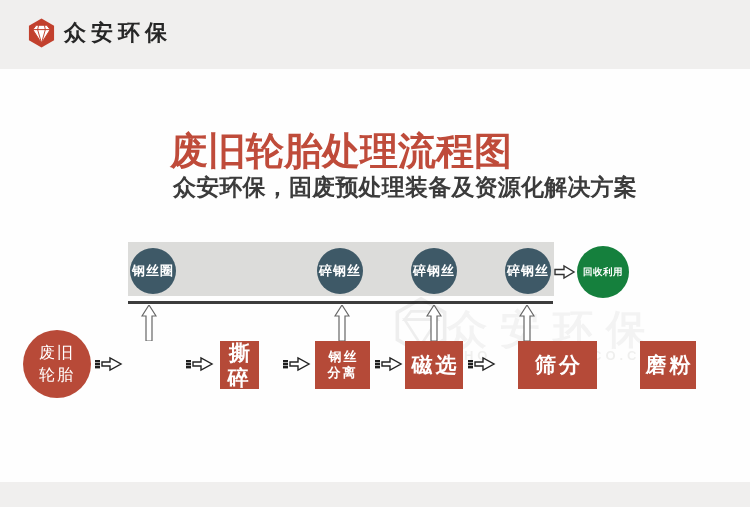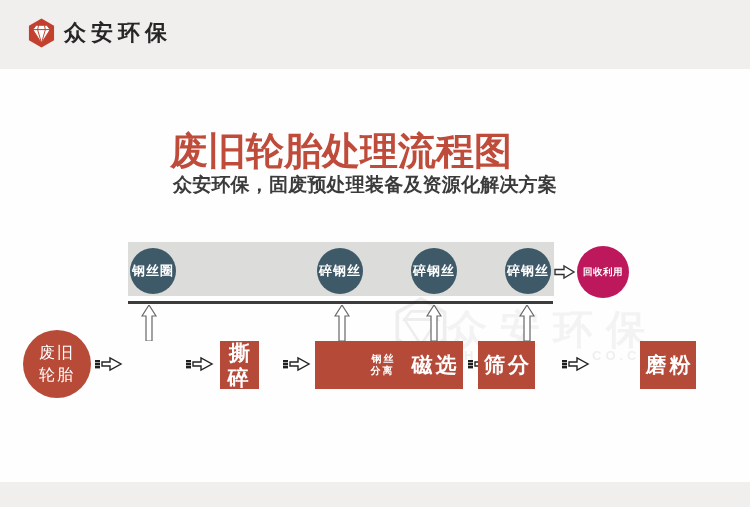--- a/index.html
+++ b/index.html
@@ -5,37 +5,37 @@
   html,body{margin:0;padding:0;background:#fff;}
   .page{position:relative;width:750px;height:507px;background:#fefefe;overflow:hidden;
         font-family:"Liberation Sans","DejaVu Sans",sans-serif;}
   .band{position:absolute;left:0;width:750px;background:#f0efee;}
   .band.top{top:0;height:69px;}
   .band.bottom{top:482px;height:25px;}
   .logo-row{position:absolute;left:27px;top:17px;display:flex;align-items:center;gap:8px;cursor:pointer;}
   .logo-text{font-size:22px;font-weight:700;color:#262626;letter-spacing:5px;white-space:nowrap;}
   .title{position:absolute;left:170px;top:126px;font-size:38px;font-weight:800;color:#bf4b3a;
          letter-spacing:0px;white-space:nowrap;}
-  .subtitle{position:absolute;left:173px;top:172px;font-size:19px;font-weight:700;color:#3b3b3b;
+  .subtitle{position:absolute;left:173px;top:172px;font-size:23px;font-weight:700;color:#3b3b3b;
             font-family:"Liberation Serif","DejaVu Serif",serif;white-space:nowrap;letter-spacing:0.2px;}
   .graybar{position:absolute;left:128px;top:242px;width:426px;height:54px;background:#dcdcda;}
   .sepline{position:absolute;left:128px;top:301px;width:425px;height:3px;background:#3c3c3c;}
   .tnode{position:absolute;width:46px;height:46px;border-radius:50%;background:#3e5967;color:#fff;
          display:flex;align-items:center;justify-content:center;font-size:13px;font-weight:700;
          letter-spacing:1px;z-index:3;}
-  .rnode{position:absolute;left:577px;top:246px;width:52px;height:52px;border-radius:50%;background:#be185d;
+  .rnode{position:absolute;left:577px;top:246px;width:52px;height:52px;border-radius:50%;background:#15803d;
          color:#fff;display:flex;align-items:center;justify-content:center;font-size:9.5px;font-weight:700;
          letter-spacing:0.5px;z-index:3;}
   .src{position:absolute;left:23px;top:330px;width:68px;height:68px;border-radius:50%;background:#b84a38;
        color:#fff;display:flex;align-items:center;justify-content:center;font-size:16px;font-weight:400;
        text-align:center;white-space:pre-line;line-height:1.35;letter-spacing:2px;z-index:3;}
   .step{position:absolute;top:341px;height:48px;background:#b54a38;color:#fff;display:flex;align-items:center;
         justify-content:center;font-size:21px;font-weight:700;letter-spacing:3px;text-indent:3px;
         text-align:center;white-space:pre-line;line-height:1.2;z-index:3;}
-  .step.small{font-size:10px;letter-spacing:2px;text-indent:2px;padding-left:40px;}
+  .step.small{font-size:13px;letter-spacing:2px;text-indent:2px;}
   .arrow{position:absolute;z-index:2;}
   .wm-text{position:absolute;left:447px;top:302px;font-size:40px;font-weight:800;color:rgba(60,60,55,0.055);
            letter-spacing:13px;white-space:nowrap;z-index:1;}
   .wm-frag{position:absolute;top:348px;font-size:13px;font-weight:700;color:rgba(60,60,55,0.08);
            letter-spacing:4px;z-index:1;}
   .wm-icon{position:absolute;left:393px;top:296px;opacity:0.06;z-index:1;}
 </style>
 </head>
 <body>
 
@@ -160,16 +160,16 @@
         <rect x="0" y="9" width="5" height="2.4" fill="#1f1f1f"></rect>
         <rect x="0" y="12" width="5" height="2.4" fill="#1f1f1f"></rect>
         <polygon points="7,8 15,8 15,4 26,10 15,16 15,12 7,12" fill="#fff" stroke="#232323" stroke-width="1.4"></polygon>
       </svg>
   </span>
 
   <div class="step" style="left:220px;width:39px;">撕碎</div>
   <div class="step small" style="left:315px;width:55px;">钢丝
 分离</div>
   <div class="step" style="left:405px;width:58px;">磁选</div>
-  <div class="step" style="left:478px;width:57px;">筛分</div>
+  <div class="step" style="left:518px;width:79px;">筛分</div>
   <div class="step" style="left:592px;width:56px;margin-left:48px;">磨粉</div>
 
 </div>
 
 </body></html>

